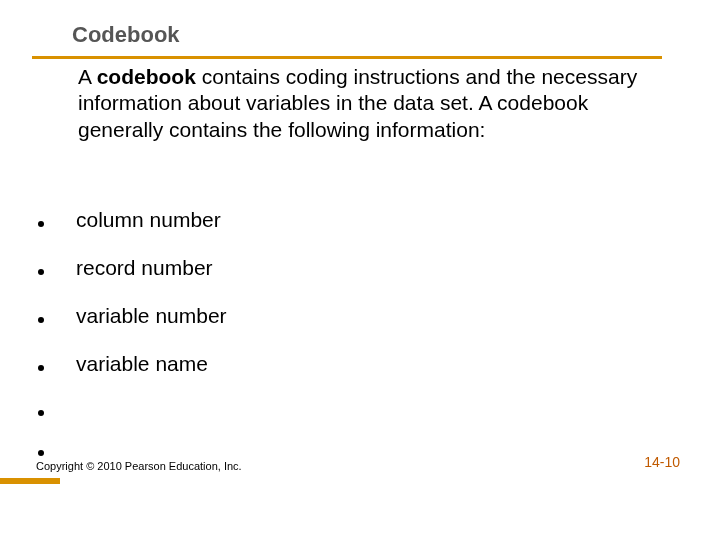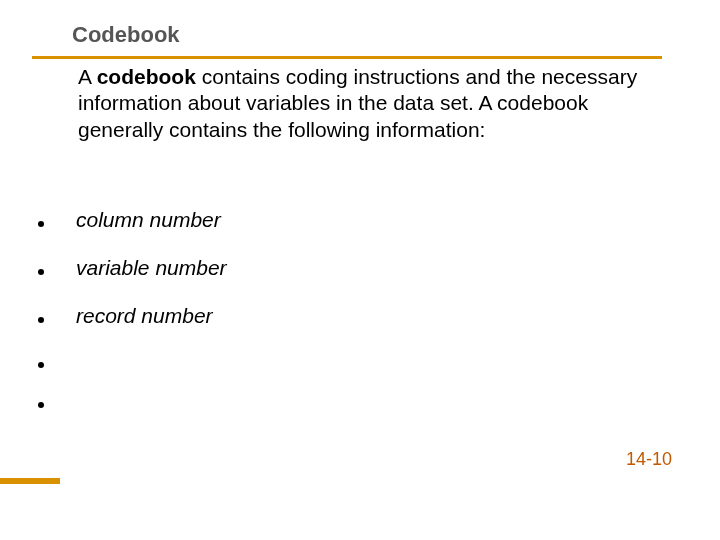--- a/index.html
+++ b/index.html
@@ -50,21 +50,20 @@
   .bullets {
     position: absolute;
     top: 208px;
     left: 38px;
     width: 630px;
   }
   .bullet-row {
     display: flex;
     align-items: baseline;
     margin-bottom: 24px;
-    font-style: italic;
   }
   .dot {
     width: 6px;
     height: 6px;
     border-radius: 50%;
     background: #000000;
     margin-top: 10px;
     margin-right: 32px;
     flex: 0 0 auto;
   }
@@ -76,22 +75,22 @@
     position: absolute;
     bottom: 12px;
     left: 36px;
     font-size: 11px;
     font-family: Arial, Helvetica, sans-serif;
     color: #000000;
   }
   .footer-right {
     position: absolute;
     bottom: 14px;
-    right: 48px;
-    font-size: 18px;
+    right: 40px;
+    font-size: 14px;
     font-family: Arial, Helvetica, sans-serif;
     color: #c05a00;
   }
   .accent-bottom {
     position: absolute;
     left: 0;
     bottom: 0;
     width: 60px;
     height: 6px;
     background: #d99100;
@@ -110,30 +109,35 @@
     <span>A </span><span class="lead">codebook</span><span> contains coding instructions and the necessary information about variables in the data set.  A codebook generally contains the following information:</span>
   </div>
 
   <div class="bullets">
     <div class="bullet-row">
       <div class="dot"></div>
       <div class="bullet-text">column number</div>
     </div>
     <div class="bullet-row">
       <div class="dot"></div>
+      <div class="bullet-text">record number</div>
+    </div>
+    <div class="bullet-row">
+      <div class="dot"></div>
       <div class="bullet-text">variable number</div>
     </div>
     <div class="bullet-row">
       <div class="dot"></div>
-      <div class="bullet-text">record number</div>
+      <div class="bullet-text">variable name</div>
     </div>
     <div class="bullet-row">
       <div class="dot"></div>
     </div>
     <div class="bullet-row">
       <div class="dot"></div>
     </div>
   </div>
 
+  <div class="footer-left">Copyright © 2010 Pearson Education, Inc.</div>
   <div class="footer-right">14-10</div>
 
   <div class="accent-bottom"></div>
 </div>
 
 </body></html>

